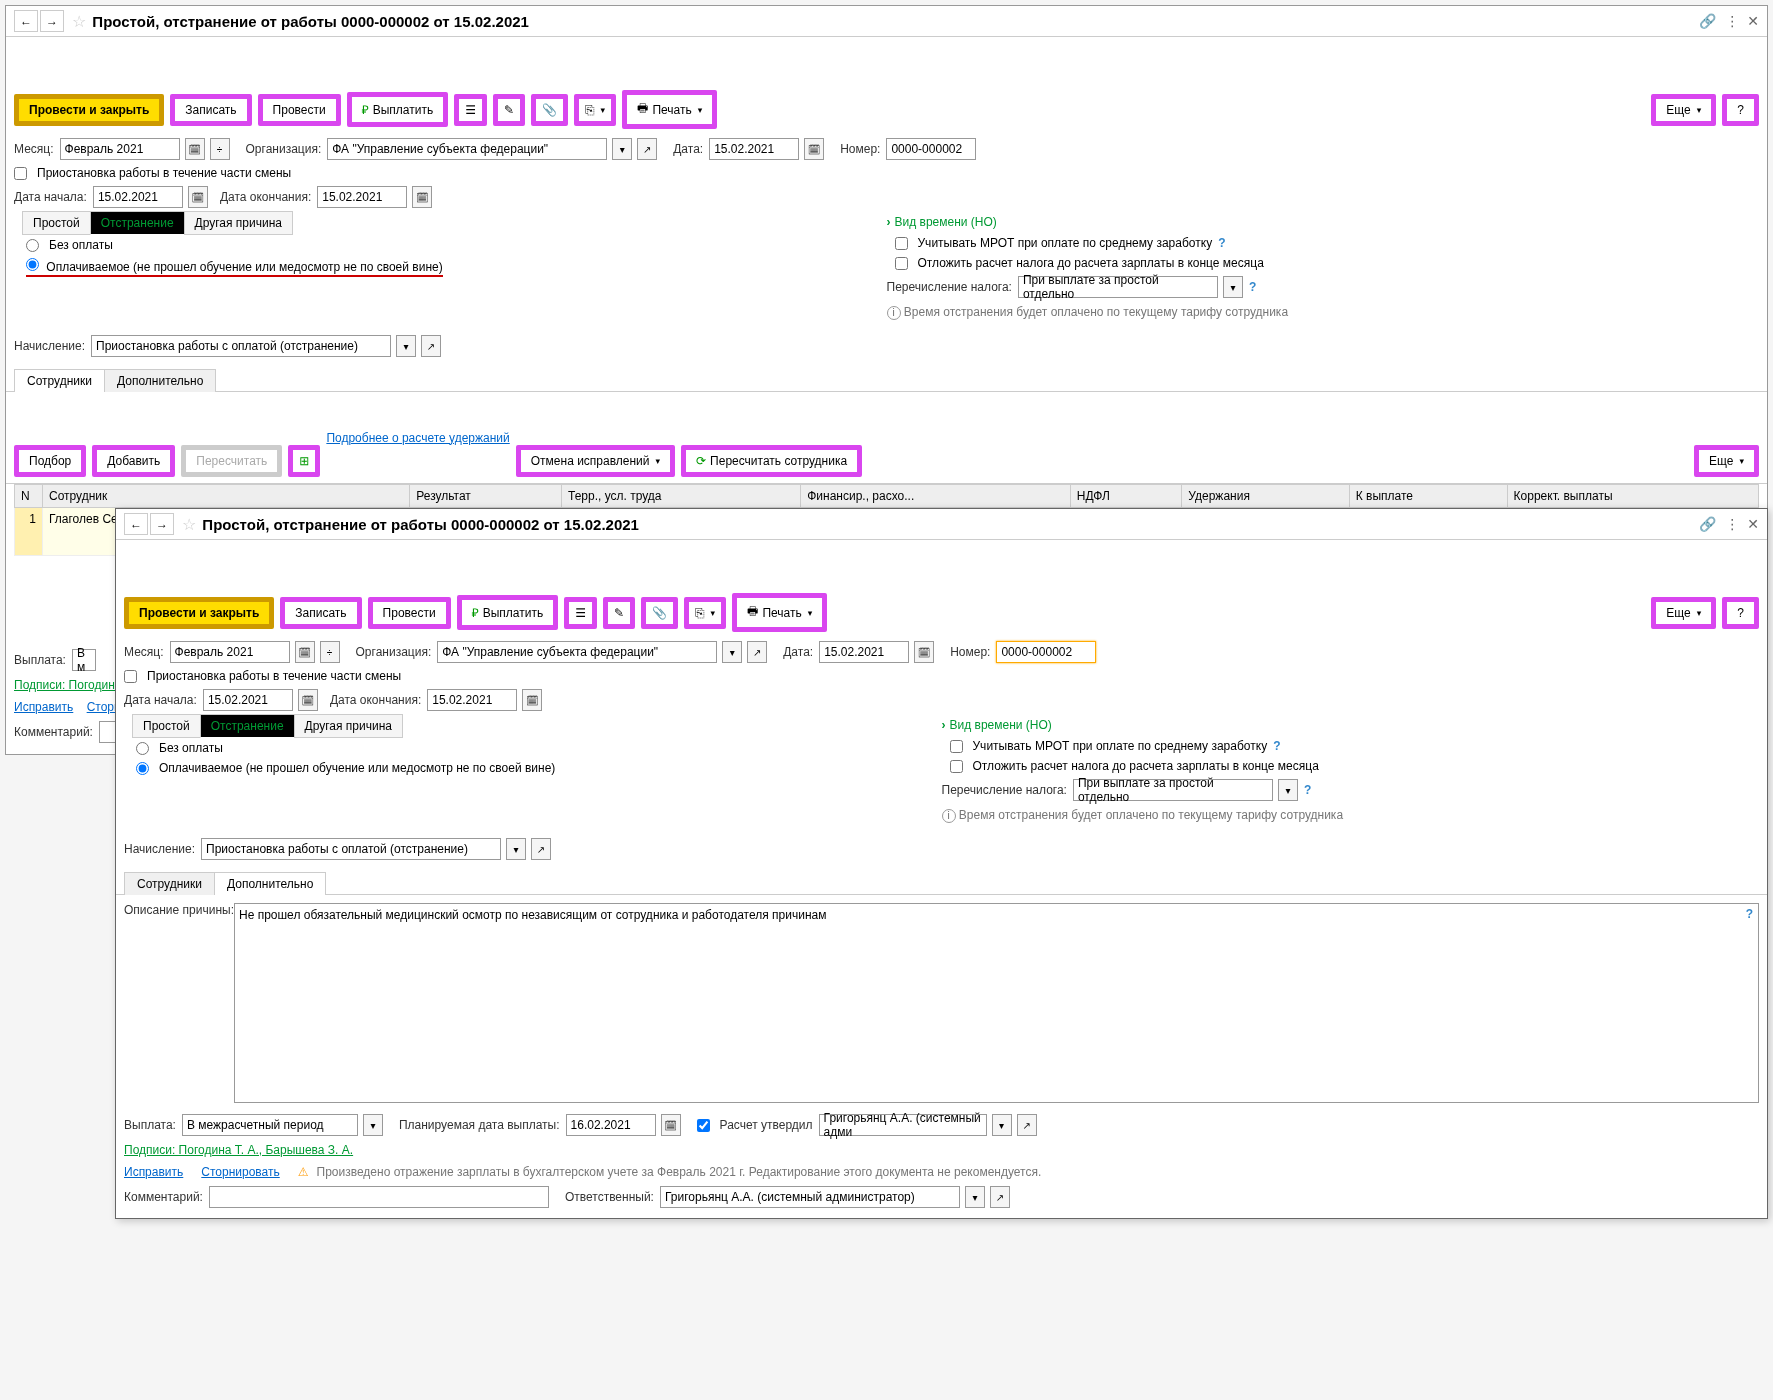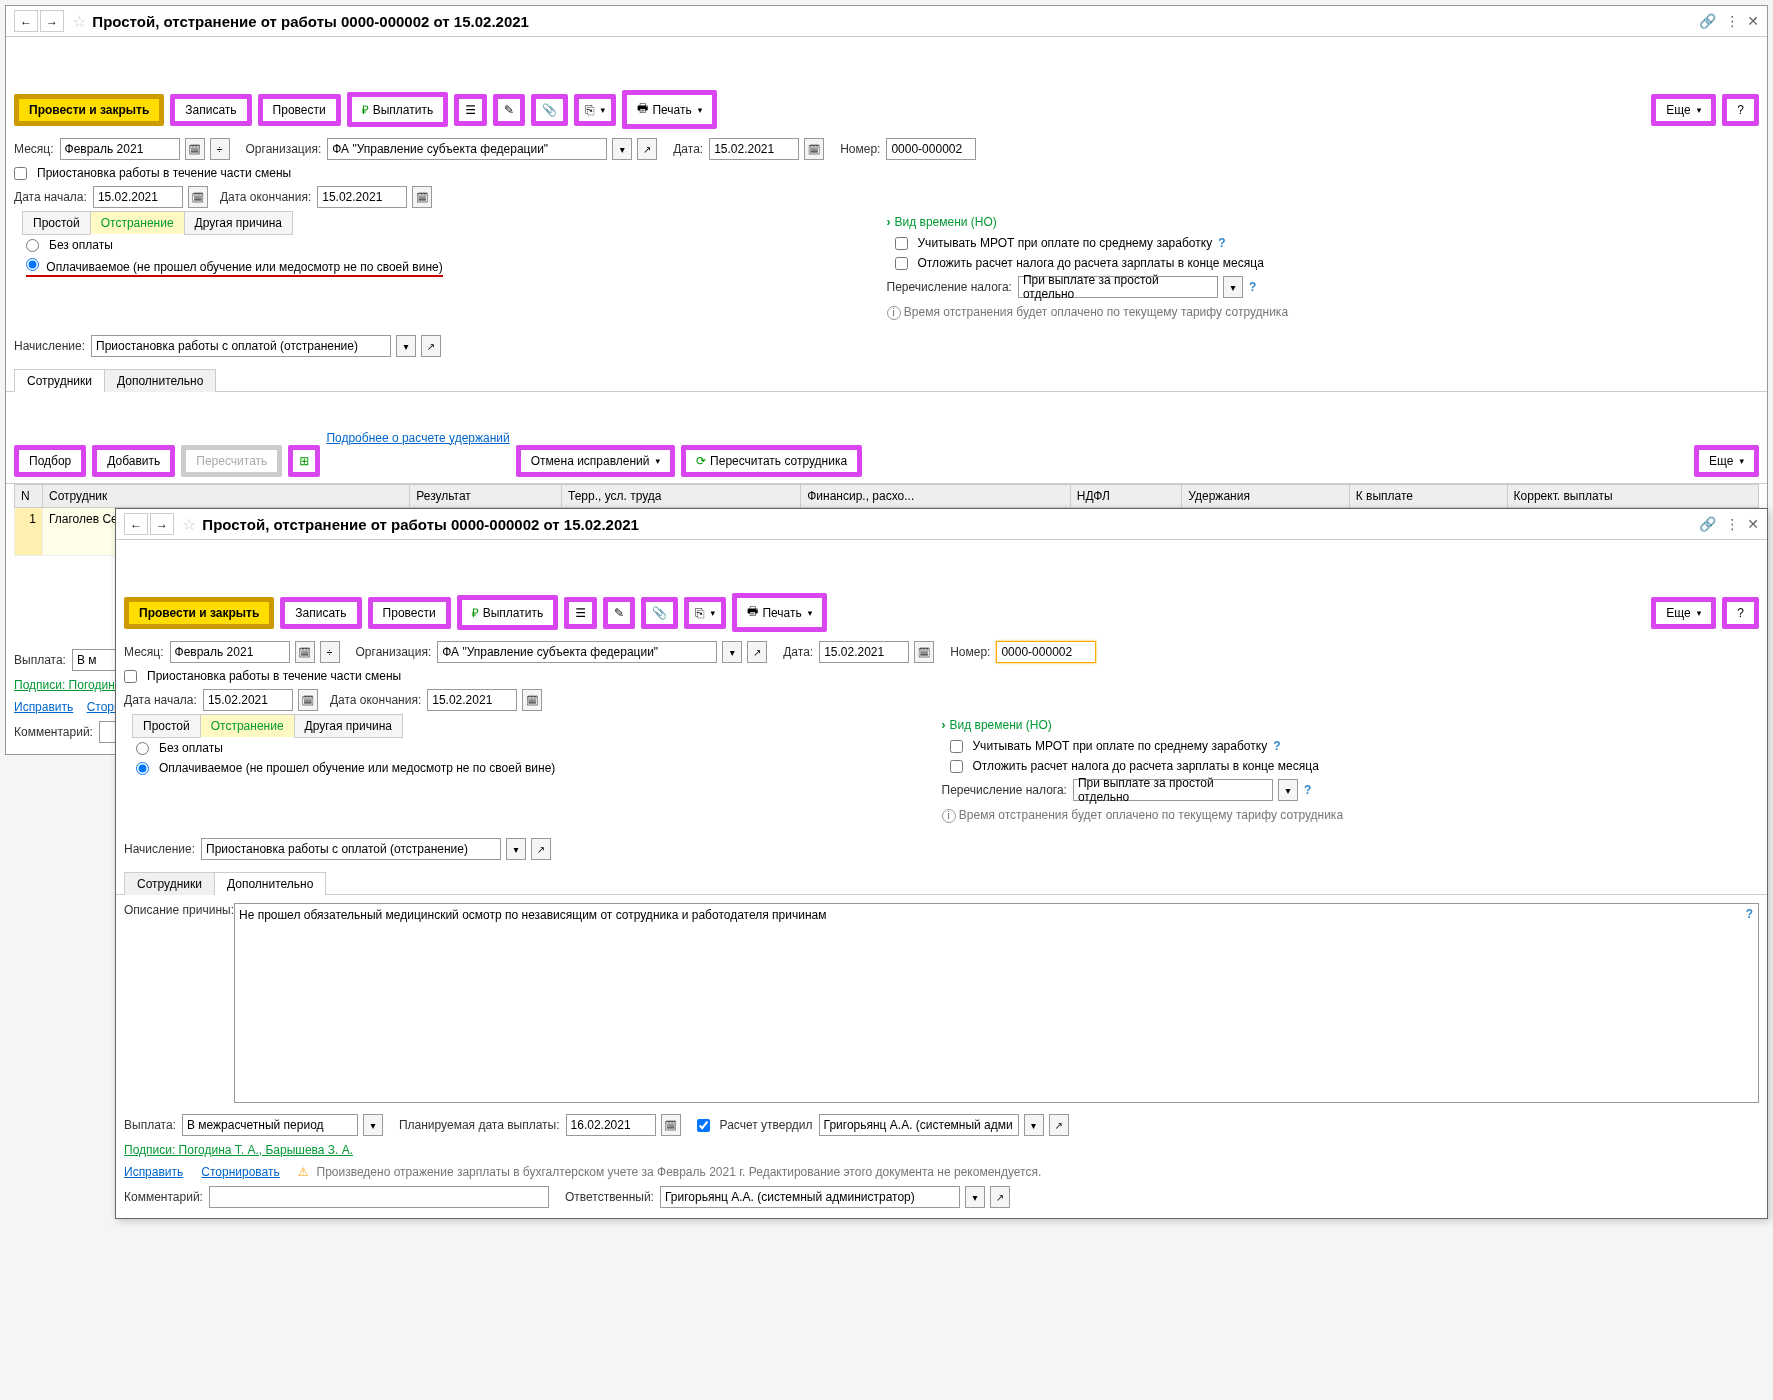--- a/index.html
+++ b/index.html
@@ -17,21 +17,21 @@
 .btn.icon-only { padding: 4px 6px; }
 .dropdown-arrow::after { content: "▾"; margin-left: 2px; font-size: 9px; }
 .form-row { display: flex; align-items: center; padding: 3px 8px; gap: 6px; flex-wrap: wrap; }
 .label { color: #333; white-space: nowrap; }
 .input { border: 1px solid #999; padding: 2px 4px; background: #fff; height: 22px; }
 .input.sel { display: inline-flex; align-items: center; }
 .cal-btn, .dd-btn, .open-btn { border: 1px solid #999; background: #f5f5f5; width: 20px; height: 22px; display: inline-flex; align-items: center; justify-content: center; cursor: pointer; font-size: 10px; margin-left: -1px; }
 .checkbox-row { display: flex; align-items: center; padding: 3px 8px; gap: 6px; }
 .tabs { display: flex; padding: 0 8px; }
 .tab { border: 1px solid #ccc; padding: 4px 10px; background: #f5f5f5; cursor: pointer; margin-right: -1px; }
-.tab.active { background: #fef9c3; color: #009933; border-bottom: 1px solid #fff; }
+.tab.active { background: #000000; color: #009933; border-bottom: 1px solid #fff; }
 .radio-row { display: flex; align-items: center; padding: 3px 12px; gap: 6px; }
 .two-col { display: flex; padding: 0 8px; }
 .col-left { flex: 0 0 50%; }
 .col-right { flex: 1; }
 .link-green { color: #009933; text-decoration: none; cursor: pointer; }
 .link-green::before { content: "›"; margin-right: 4px; font-weight: bold; }
 .info-icon { display: inline-block; width: 14px; height: 14px; border-radius: 50%; border: 1px solid #999; text-align: center; font-size: 10px; line-height: 12px; color: #666; }
 .help-q { color: #3388cc; font-weight: bold; cursor: pointer; }
 .underline-red { border-bottom: 2px solid #cc0000; display: inline-block; padding-bottom: 1px; }
 .subtabs { display: flex; border-bottom: 1px solid #ccc; padding: 0 8px; margin-top: 8px; }
@@ -220,21 +220,21 @@
       <td></td>
       <td class="num-cell">1 853,03</td>
       <td></td>
     </tr>
       </tbody>
   </table>
 
   <div style="position:absolute; bottom:8px; left:0; right:0;">
     <div class="form-row">
       <span class="label">Выплата:</span>
-      <span class="input sel" style="width:44px">В м</span>
+      <span class="input sel" style="width:24px">В м</span>
     </div>
     <div class="footer-links">
       <a class="green-uline">Подписи: Погодина</a>
     </div>
     <div class="footer-links">
       <a class="blue-link">Исправить</a>
       <a class="blue-link">Сторн</a>
     </div>
     <div class="form-row">
       <span class="label">Комментарий:</span>
@@ -367,21 +367,21 @@
 
   <div class="form-row">
     <span class="label">Выплата:</span>
     <span class="input sel" style="width:176px">В межрасчетный период</span>
     <span class="dd-btn">▾</span>
     <span class="label" style="margin-left:10px">Планируемая дата выплаты:</span>
     <span class="input sel" style="width:90px">16.02.2021</span>
     <span class="cal-btn">🗓</span>
     <input type="checkbox" checked="" style="margin-left: 10px;">
     <span class="label">Расчет утвердил</span>
-    <span class="input sel" style="width:200px">Григорьянц А.А. (системный адми</span>
+    <span class="input sel" style="width:168px">Григорьянц А.А. (системный адми</span>
     <span class="dd-btn">▾</span>
     <span class="open-btn">↗</span>
   </div>
 
   <div class="footer-links">
     <a class="green-uline">Подписи: Погодина Т. А., Барышева З. А.</a>
   </div>
 
   <div class="footer-links" style="display:flex; align-items:flex-start; gap:8px;">
     <a class="blue-link">Исправить</a>

